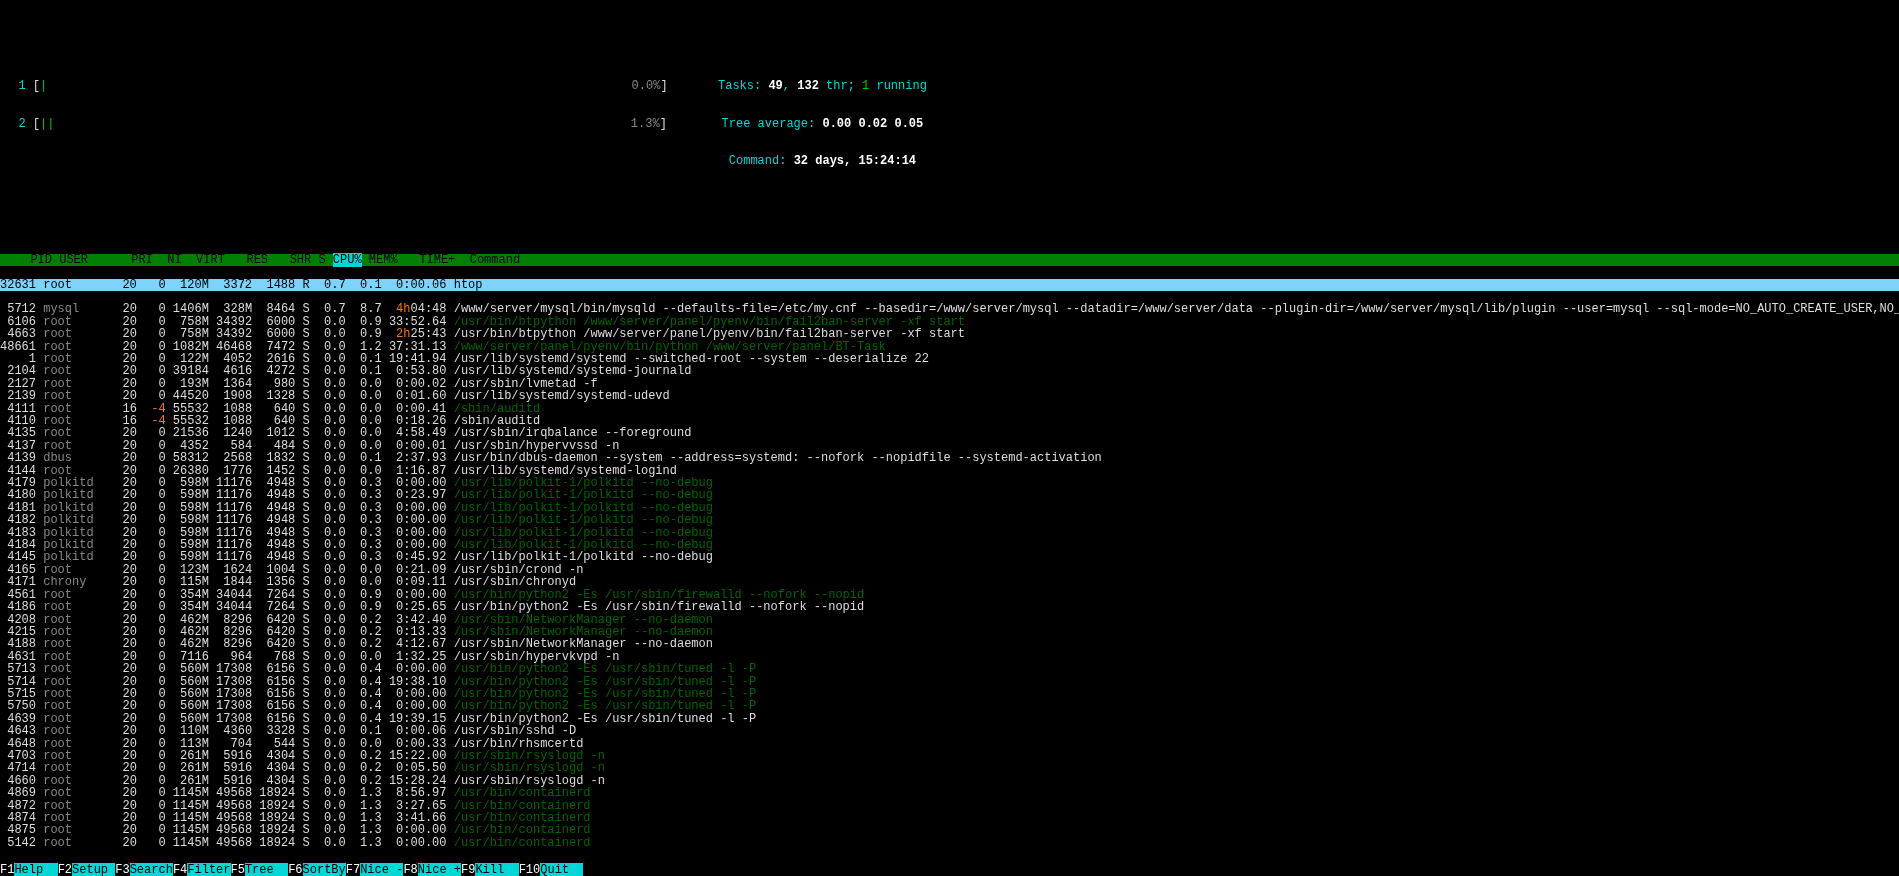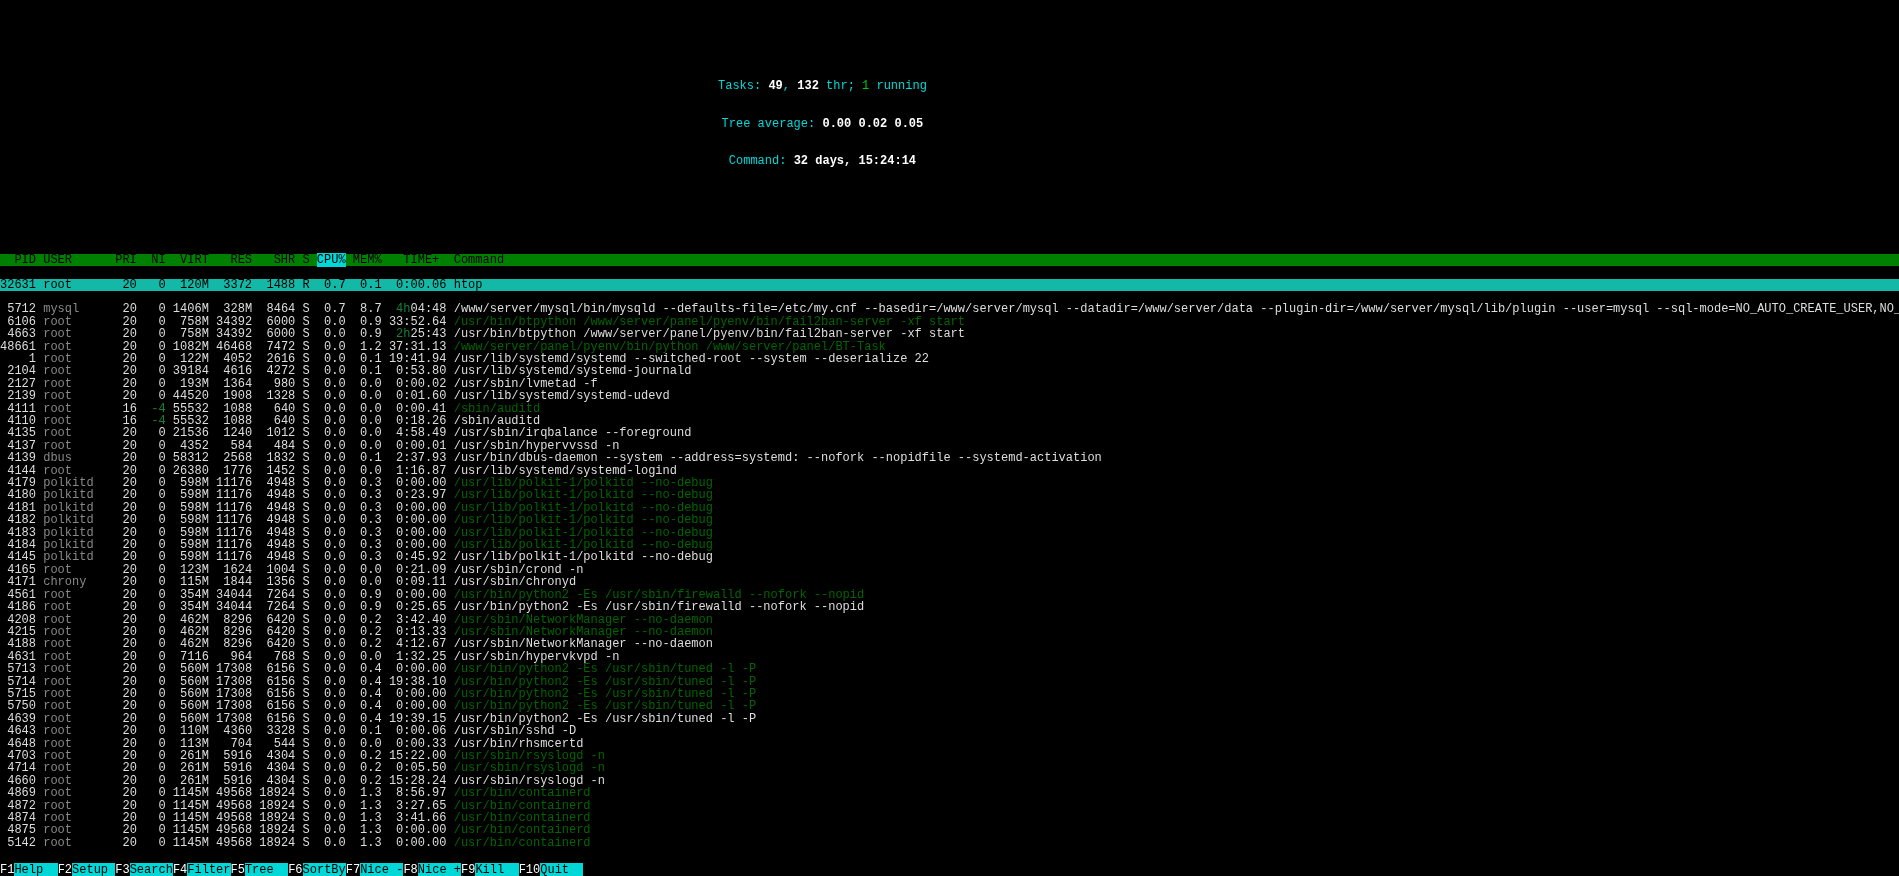--- a/index.html
+++ b/index.html
@@ -11,43 +11,45 @@
     white-space: pre;
     overflow: hidden;
     width: 1899px;
     height: 876px;
     color: #aaa;
   }
   .cyan { color: #00d7d7; }
   .green { color: #00cc00; }
   .yellow { color: #cccc00; }
   .gray { color: #888; }
-  .red { color: #15803d; }
+  .red { color: #f97316; }
   .white { color: #ddd; }
   .whitebold { color: #fff; font-weight: bold; }
   .dim { color: #006600; }
-  .headerrow { background: #008000; color: #000; display: block; }
+  .headerrow { background: #008000; color: #000; display: block; padding-left: 16px; }
   .sortcol { background: #00d7d7; }
-  .selrow { background: #14b8a6; color: #000; display: block; }
+  .selrow { background: #7dd3fc; color: #000; display: block; }
   .footer { position: absolute; bottom: 0; left: 0; right: 8px; background:#000; color:#fff; }
   .fkey { color:#fff; background:#000; }
   .flabel { background:#00d7d7; color:#000; }
   .top { display: flex; padding: 6px 4px 2px 4px; }
   .barblock { display:inline-block; width: 702px; }
   .sysblock { display:inline-block;text-align:center; }
   #proclist { padding-left: 0; }
   .row { display:block; }
 </style>
 </head>
 <body>
 
 
 
 <div class="top">
   <div class="barblock">
+    <div><span class="cyan">  1 </span><span class="white">[</span><span class="green">|</span><span style="display:inline-block;width:570px;"></span><span class="gray">  0.0%</span><span class="white">]</span></div>
+    <div><span class="cyan">  2 </span><span class="white">[</span><span class="green">||</span><span style="display:inline-block;width:562px;"></span><span class="gray">  1.3%</span><span class="white">]</span></div>
   </div>
   <div class="sysblock" style="padding-left:12px;">
     <div><span class="cyan">Tasks: </span><span class="whitebold">49</span><span class="cyan">, </span><span class="whitebold">132</span><span class="cyan"> thr; </span><span class="green">1</span><span class="cyan"> running</span></div>
     <div><span class="cyan">Tree average: </span><span class="whitebold">0.00 0.02 0.05</span></div>
     <div><span class="cyan">Command: </span><span class="whitebold">32 days, 15:24:14</span></div>
   </div>
 </div>
 
 <div style="height:10px"></div>
 

